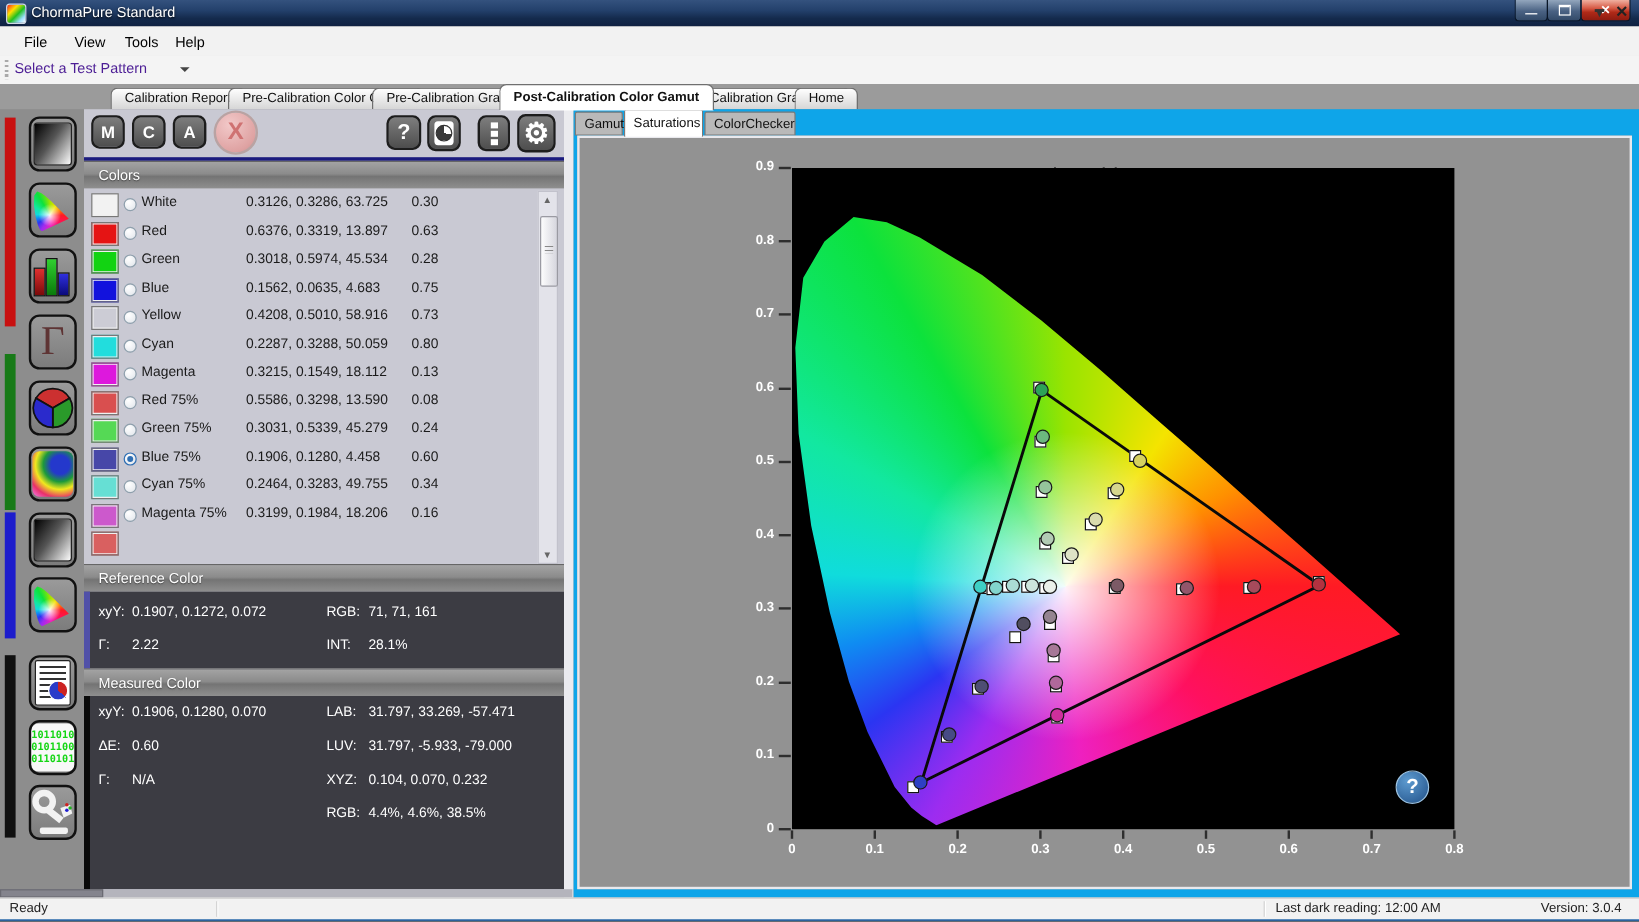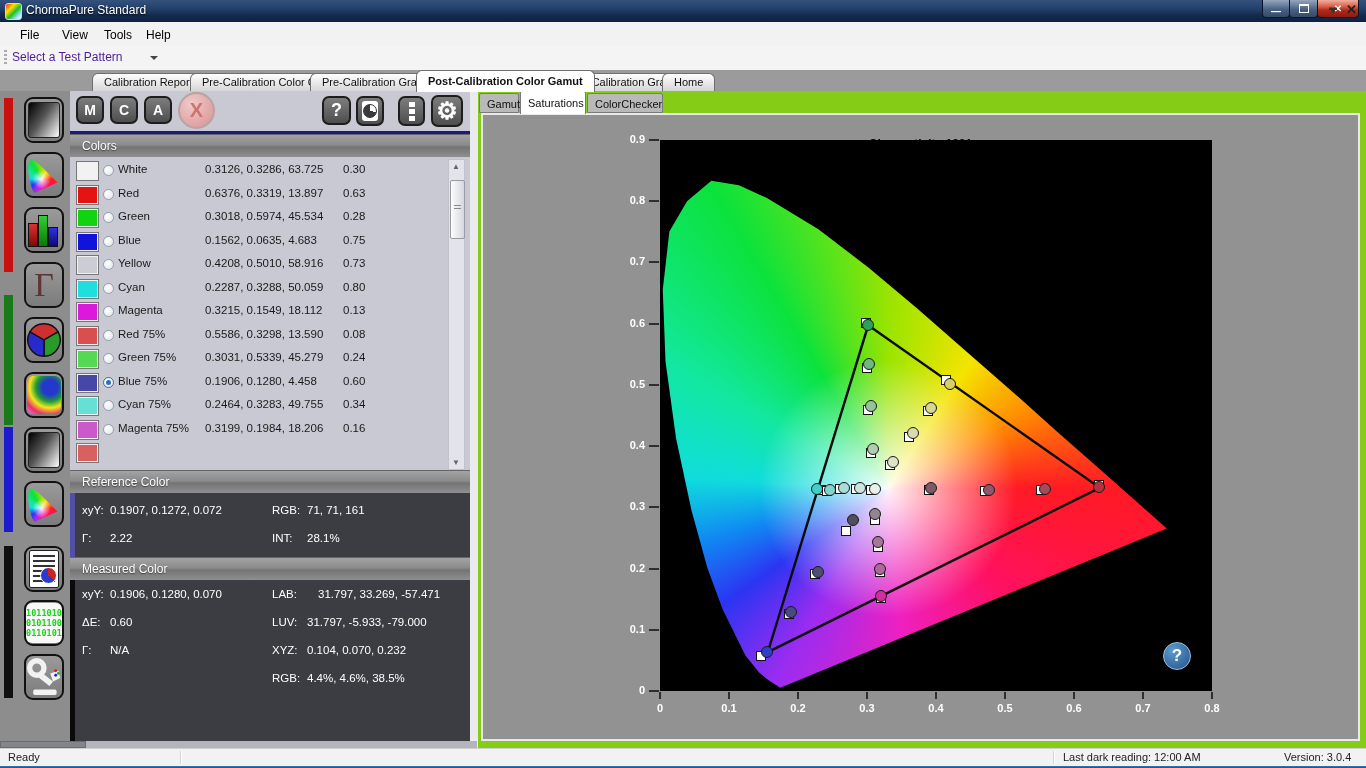--- a/index.html
+++ b/index.html
@@ -94,21 +94,21 @@
     background:linear-gradient(90deg,#fdfdfd,#d6d6de);}
   #vthumb::after{content:"";position:absolute;left:3px;top:24px;width:7px;height:6px;
     background:repeating-linear-gradient(180deg,#888 0 1px,transparent 1px 3px);}
   .sarrow{position:absolute;left:3px;font-size:8px;color:#666;}
   
   .darksect{position:absolute;left:0;width:400px;background:#3c3c43;color:#fff;}
   .leftbar{position:absolute;left:0;top:0;bottom:0;width:5px;}
   .frow{position:absolute;font-size:11.5px;color:#fff;white-space:nowrap;}
   
   #divider{left:470px;top:91px;width:8px;height:657px;background:#ebebef;}
-  #rightpanel{left:478px;top:91px;width:888px;height:657px;background:#84cc16;}
+  #rightpanel{left:478px;top:91px;width:888px;height:657px;background:#0ea5e9;}
   .subtab{position:absolute;top:2px;height:20px;line-height:20px;padding:0 7px;font-size:11px;
     background:#b9b9b9;border:1px solid #7a7a7a;box-sizing:border-box;border-radius:2px 2px 0 0;}
   .subtab.active{top:0px;height:23px;line-height:22px;background:#fff;border-bottom:none;z-index:2;}
   #chartbox{position:absolute;left:3px;top:22px;width:879px;height:628px;border:2px solid #e9e9ed;
     background:#929292;box-sizing:border-box;}
   #charttitle{position:absolute;left:0;top:6px;width:100%;text-align:center;font-size:12px;font-weight:bold;color:#000;margin-top:16px;}
   #plot{position:absolute;left:177px;top:25px;width:552px;height:551px;background:#000;}
   #shoe{position:absolute;left:0;top:0;width:552px;height:551px;
     background:radial-gradient(circle at 41.3% 63.3%,rgba(255,255,255,.95) 0%,rgba(255,255,255,.7) 7%,rgba(255,255,255,0) 27%),
       conic-gradient(from 0deg at 41.3% 63.3%,#9ae400 0deg,#f4e400 33deg,#ff9000 60deg,#ff1a24 90deg,#ff1060 130deg,#ee20c0 175deg,#9c2cf0 210deg,#2b35f2 235deg,#0f8cf2 255deg,#10dcdc 273deg,#12e8a0 300deg,#0ce23c 330deg,#9ae400 360deg);
@@ -358,21 +358,21 @@
         <div class="frow" style="left: 40px; top: 39px;">2.22</div>
         <div class="frow" style="left: 202px; top: 39px;">INT:</div>
         <div class="frow" style="left: 237px; top: 39px;">28.1%</div>
       </div>
     <div class="sect-header" style="top:466px">Measured Color</div>
     <div id="meassect" class="darksect" style="top:489px;height:161px">
         <div class="leftbar" style="background: rgb(10, 10, 10);"></div>
         <div class="frow" style="left: 12px; top: 8px;">xyY:</div>
         <div class="frow" style="left: 40px; top: 8px;">0.1906, 0.1280, 0.070</div>
         <div class="frow" style="left: 202px; top: 8px;">LAB:</div>
-        <div class="frow" style="left: 248px; top: 8px;">31.797, 33.269, -57.471</div>
+        <div class="frow" style="left: 237px; top: 8px;">31.797, 33.269, -57.471</div>
         <div class="frow" style="left: 12px; top: 36px;">ΔE:</div>
         <div class="frow" style="left: 40px; top: 36px;">0.60</div>
         <div class="frow" style="left: 202px; top: 36px;">LUV:</div>
         <div class="frow" style="left: 237px; top: 36px;">31.797, -5.933, -79.000</div>
         <div class="frow" style="left: 12px; top: 64px;">Γ:</div>
         <div class="frow" style="left: 40px; top: 64px;">N/A</div>
         <div class="frow" style="left: 202px; top: 64px;">XYZ:</div>
         <div class="frow" style="left: 237px; top: 64px;">0.104, 0.070, 0.232</div>
         <div class="frow" style="left: 202px; top: 92px;">RGB:</div>
         <div class="frow" style="left: 237px; top: 92px;">4.4%, 4.6%, 38.5%</div>

